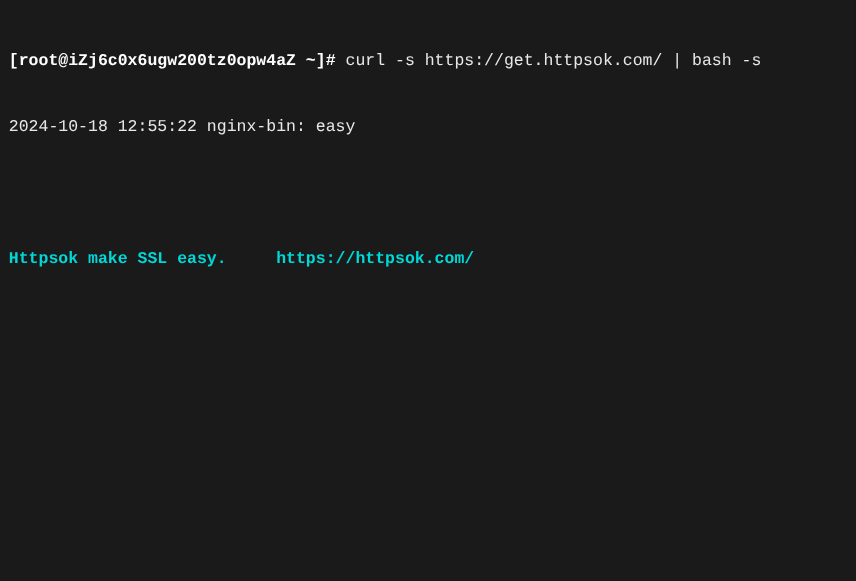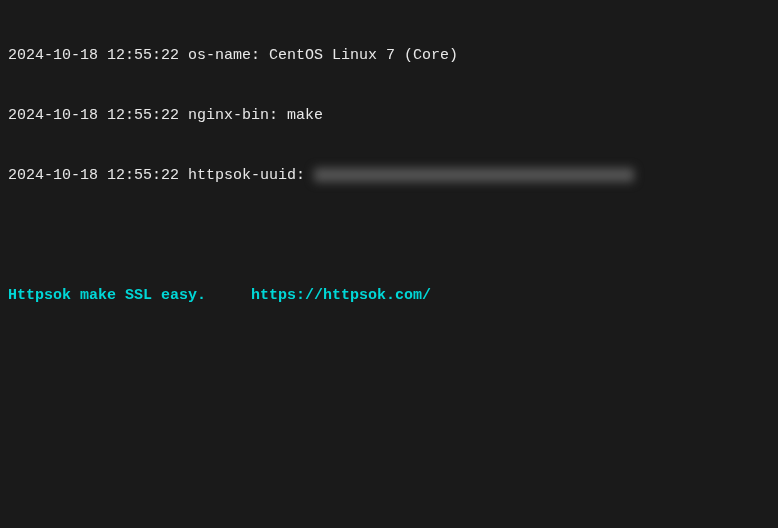--- a/index.html
+++ b/index.html
@@ -31,23 +31,22 @@
     filter: blur(5px);
     border-radius: 2px;
     height: 14px;
   }
   .redact.dark { background: #555; }
 </style>
 </head>
 <body>
 
 <div class="terminal">
-  <div class="line"><span>2024-10-18 12:55:22</span> <span>os-name: CentOS Linux 7 (Core)</span></div>
-  <div class="line"><span>2024-10-18 12:55:22</span> <span>nginx-bin: make</span></div>
-  <div class="line"><span>2024-10-18 12:55:22</span> <span>httpsok-uuid:</span> <span class="redact dark" style="width:320px"></span></div>
+  <div class="line"><span class="prompt-bold">[root@iZj6c0x6ugw200tz0opw4aZ ~]#</span><span class="prompt-bold"> </span><span class="white">curl -s https://get.httpsok.com/ | bash -s</span></div>
+  <div class="line"><span>2024-10-18 12:55:22</span> <span>nginx-bin: easy</span></div>
   <div class="line">&nbsp;</div>
   <div class="line"><span class="cyan">Httpsok make SSL easy.</span><span class="cyan">     </span><span class="cyan-link">https://httpsok.com/</span></div>
   
   
   
   
   
   
   
   

